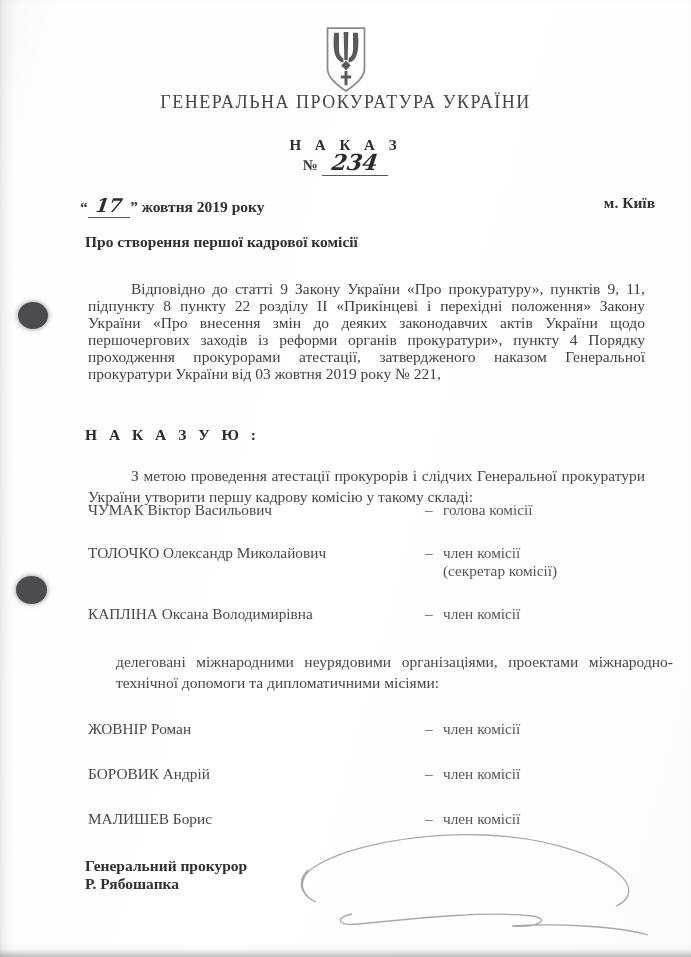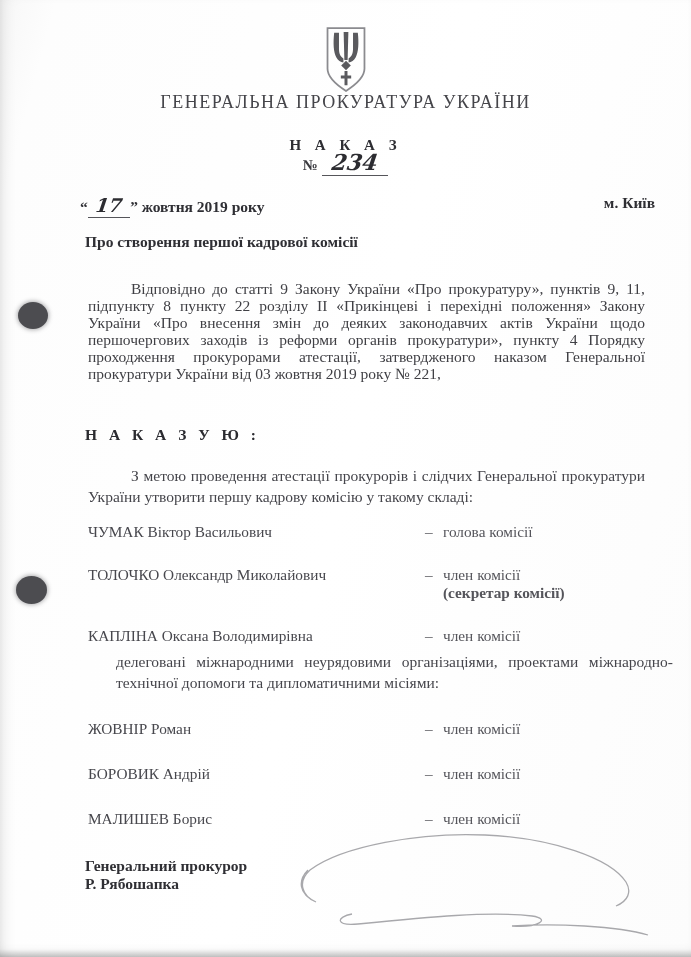--- a/index.html
+++ b/index.html
@@ -28,26 +28,26 @@
     justify-content:space-between;font-weight:bold;font-size:15.5px;color:#2f2f34;}
   .date-left .hand{font-size:19px;}
   .date-left .day-underline{display:inline-block;border-bottom:1.5px solid #55555a;padding:0 8px 1px 8px;}
   .subject{position:absolute;top:233px;left:85px;font-weight:bold;font-size:15.5px;color:#2f2f34;}
   .preamble{position:absolute;top:280px;left:88px;width:557px;
     font-size:15.5px;line-height:17px;text-align:justify;text-indent:43px;color:#404045;}
   .order-verb{position:absolute;top:426px;left:85px;font-weight:bold;font-size:15.5px;
     letter-spacing:4px;color:#2b2b30;}
   .purpose{position:absolute;top:466px;left:88px;width:557px;
     font-size:15.5px;line-height:20.5px;text-align:justify;text-indent:43px;color:#45454b;}
-  .members{position:absolute;top:523px;left:88px;width:560px;font-size:15.3px;}
+  .members{position:absolute;top:501px;left:88px;width:560px;font-size:15.3px;}
   .member-row{display:flex;margin-bottom:25px;}
   .member-row .m-name{width:337px;color:#47474d;}
   .member-row .m-dash{width:18px;color:#55555b;}
   .member-row .m-role{color:#55555b;}
-  .member-row .m-role .role2{display:block;font-weight:bold;}
+  .member-row .m-role .role2{display:block;}
   .delegated-note{position:absolute;top:652px;left:88px;width:557px;
     font-size:15.5px;line-height:20.5px;text-align:justify;color:#46464c;margin-left:28px;}
   .delegated{position:absolute;top:710px;left:88px;width:560px;font-size:15.3px;}
   .delegated .member-row{margin-bottom:27px;margin-top:10px;}
   .sign-row{position:absolute;top:857px;left:85px;right:36px;display:flex;
     justify-content:space-between;font-weight:bold;font-size:15.5px;color:#2f2f34;flex-direction:column;}
   .signature-svg{position:absolute;top:818px;left:280px;pointer-events:none;}
   .punch-hole{position:absolute;border-radius:50%;background:#4c4c50;
     box-shadow:0 0 4px 1px rgba(80,80,84,.45);}
   .hole-1{left:18px;top:302px;width:30px;height:27px;}

